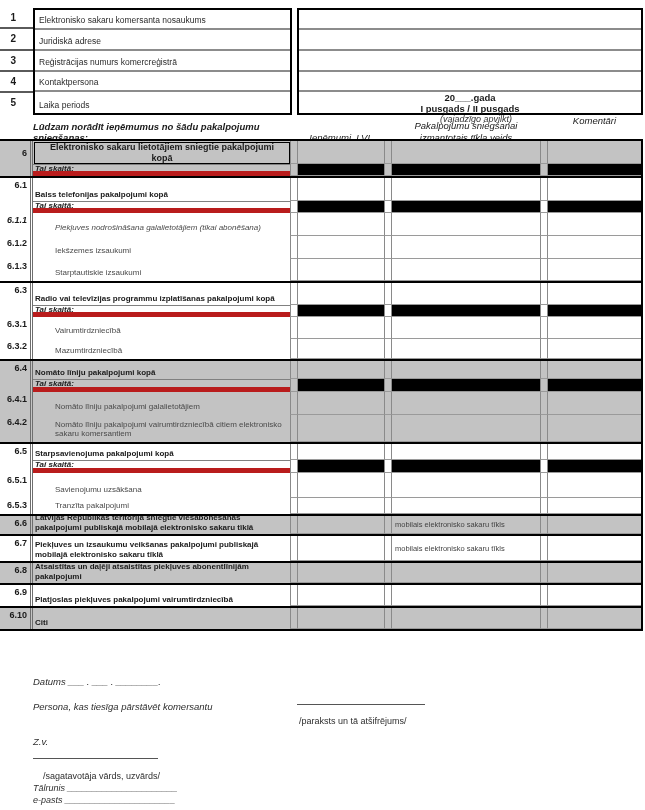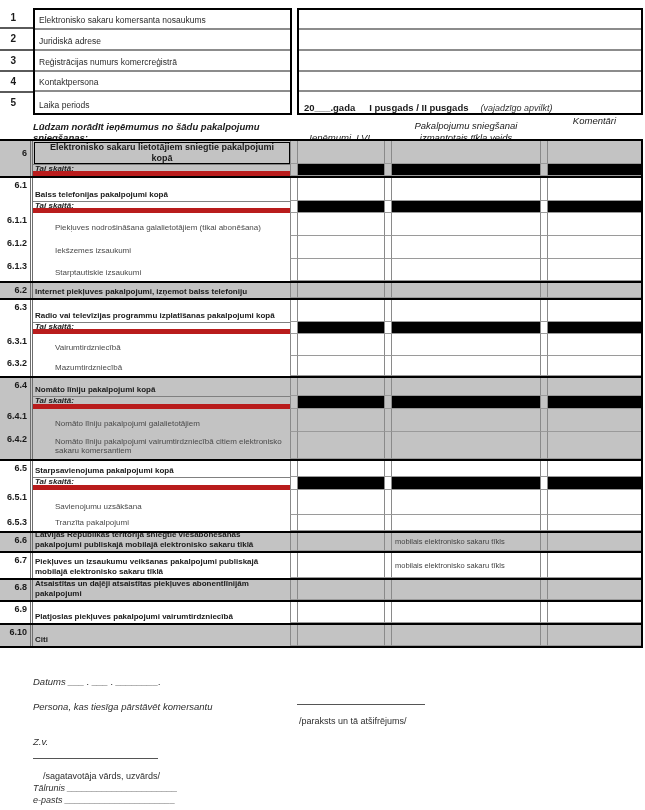--- a/index.html
+++ b/index.html
@@ -9,21 +9,21 @@
   
   .topnums{position:absolute;left:0;top:8px;width:33px;height:107px;}
   .topnums .tn{box-sizing:border-box;border-bottom:2px solid #5a5a5a;
       font-weight:bold;font-size:10px;text-align:right;padding:4px 17px 0 0;}
   .topbox{position:absolute;box-sizing:border-box;border:2px solid #000;top:8px;height:107px;}
   .topbox-left{left:33px;width:259px;}
   .topbox-right{left:297px;width:346px;}
   .tb-row{box-sizing:border-box;border-bottom:2px solid #8c8c8c;display:flex;align-items:flex-end;}
   .tb-row:last-child{border-bottom:none;}
   .tb-label{font-size:8.5px;color:#2b2b2b;padding:0 0 3px 4px;}
-  .period-cell{align-items:flex-end;font-size:9.5px;padding-left:5px;}
+  .period-cell{align-items:center;font-size:9.5px;flex-direction:column;}
   .period-bold{font-weight:bold;}
   .period-hint{font-style:italic;font-weight:normal;font-size:9px;color:#333;margin-left:12px;}
   .sp{display:inline-block;width:14px;}
 
   
   .colhead{position:absolute;left:0;top:115px;width:643px;height:24px;display:grid;
       grid-template-columns:33px 257px 8px 86px 8px 148px 8px 93px;align-items:end;}
   .colhead .instr{grid-column:2;font-size:9.5px;font-style:italic;font-weight:bold;padding-bottom:1px;}
   .colhead .h-inc{grid-column:4;text-align:center;font-size:9.5px;font-style:italic;padding-bottom:1px;}
   .colhead .h-net{grid-column:6;text-align:center;font-size:9.5px;font-style:italic;line-height:1.2;padding-bottom:1px;}
@@ -148,21 +148,21 @@
       <div class="trow shade-white type-tai" style="height: 12px;">
         <div class="cell c-num"></div>
         <div class="cell c-desc lbl-tai">Tai skaitā:</div>
         <div class="cell c-sep"></div>
         <div class="cell c-data data-black"></div>
         <div class="cell c-sep"></div>
         <div class="cell c-data data-black"></div>
         <div class="cell c-sep"></div>
         <div class="cell c-data data-black"></div>
       </div>
-      <div class="trow shade-white type-sub" style="height: 23px;">
+      <div class="trow shade-white type-sub" style="height: 23px; font-style: italic;">
         <div class="cell c-num">6.1.1</div>
         <div class="cell c-desc lbl-sub">Piekļuves nodrošināšana galalietotājiem (tikai abonēšana)</div>
         <div class="cell c-sep"></div>
         <div class="cell c-data"></div>
         <div class="cell c-sep"></div>
         <div class="cell c-data"></div>
         <div class="cell c-sep"></div>
         <div class="cell c-data"></div>
       </div>
       <div class="trow shade-white type-sub" style="height: 23px;">
@@ -171,30 +171,20 @@
         <div class="cell c-sep"></div>
         <div class="cell c-data"></div>
         <div class="cell c-sep"></div>
         <div class="cell c-data"></div>
         <div class="cell c-sep"></div>
         <div class="cell c-data"></div>
       </div>
       <div class="trow shade-white type-sub" style="height: 22px;">
         <div class="cell c-num">6.1.3</div>
         <div class="cell c-desc lbl-sub">Starptautiskie izsaukumi</div>
-        <div class="cell c-sep"></div>
-        <div class="cell c-data"></div>
-        <div class="cell c-sep"></div>
-        <div class="cell c-data"></div>
-        <div class="cell c-sep"></div>
-        <div class="cell c-data"></div>
-      </div>
-      <div class="trow shade-gray type-section thick-top" style="height: 17px;">
-        <div class="cell c-num">6.2</div>
-        <div class="cell c-desc lbl-section">Internet piekļuves pakalpojumi, izņemot balss telefoniju</div>
         <div class="cell c-sep"></div>
         <div class="cell c-data"></div>
         <div class="cell c-sep"></div>
         <div class="cell c-data"></div>
         <div class="cell c-sep"></div>
         <div class="cell c-data"></div>
       </div>
       <div class="trow shade-white type-section thick-top" style="height: 24px;">
         <div class="cell c-num">6.3</div>
         <div class="cell c-desc lbl-section">Radio vai televīzijas programmu izplatīšanas pakalpojumi kopā</div>

